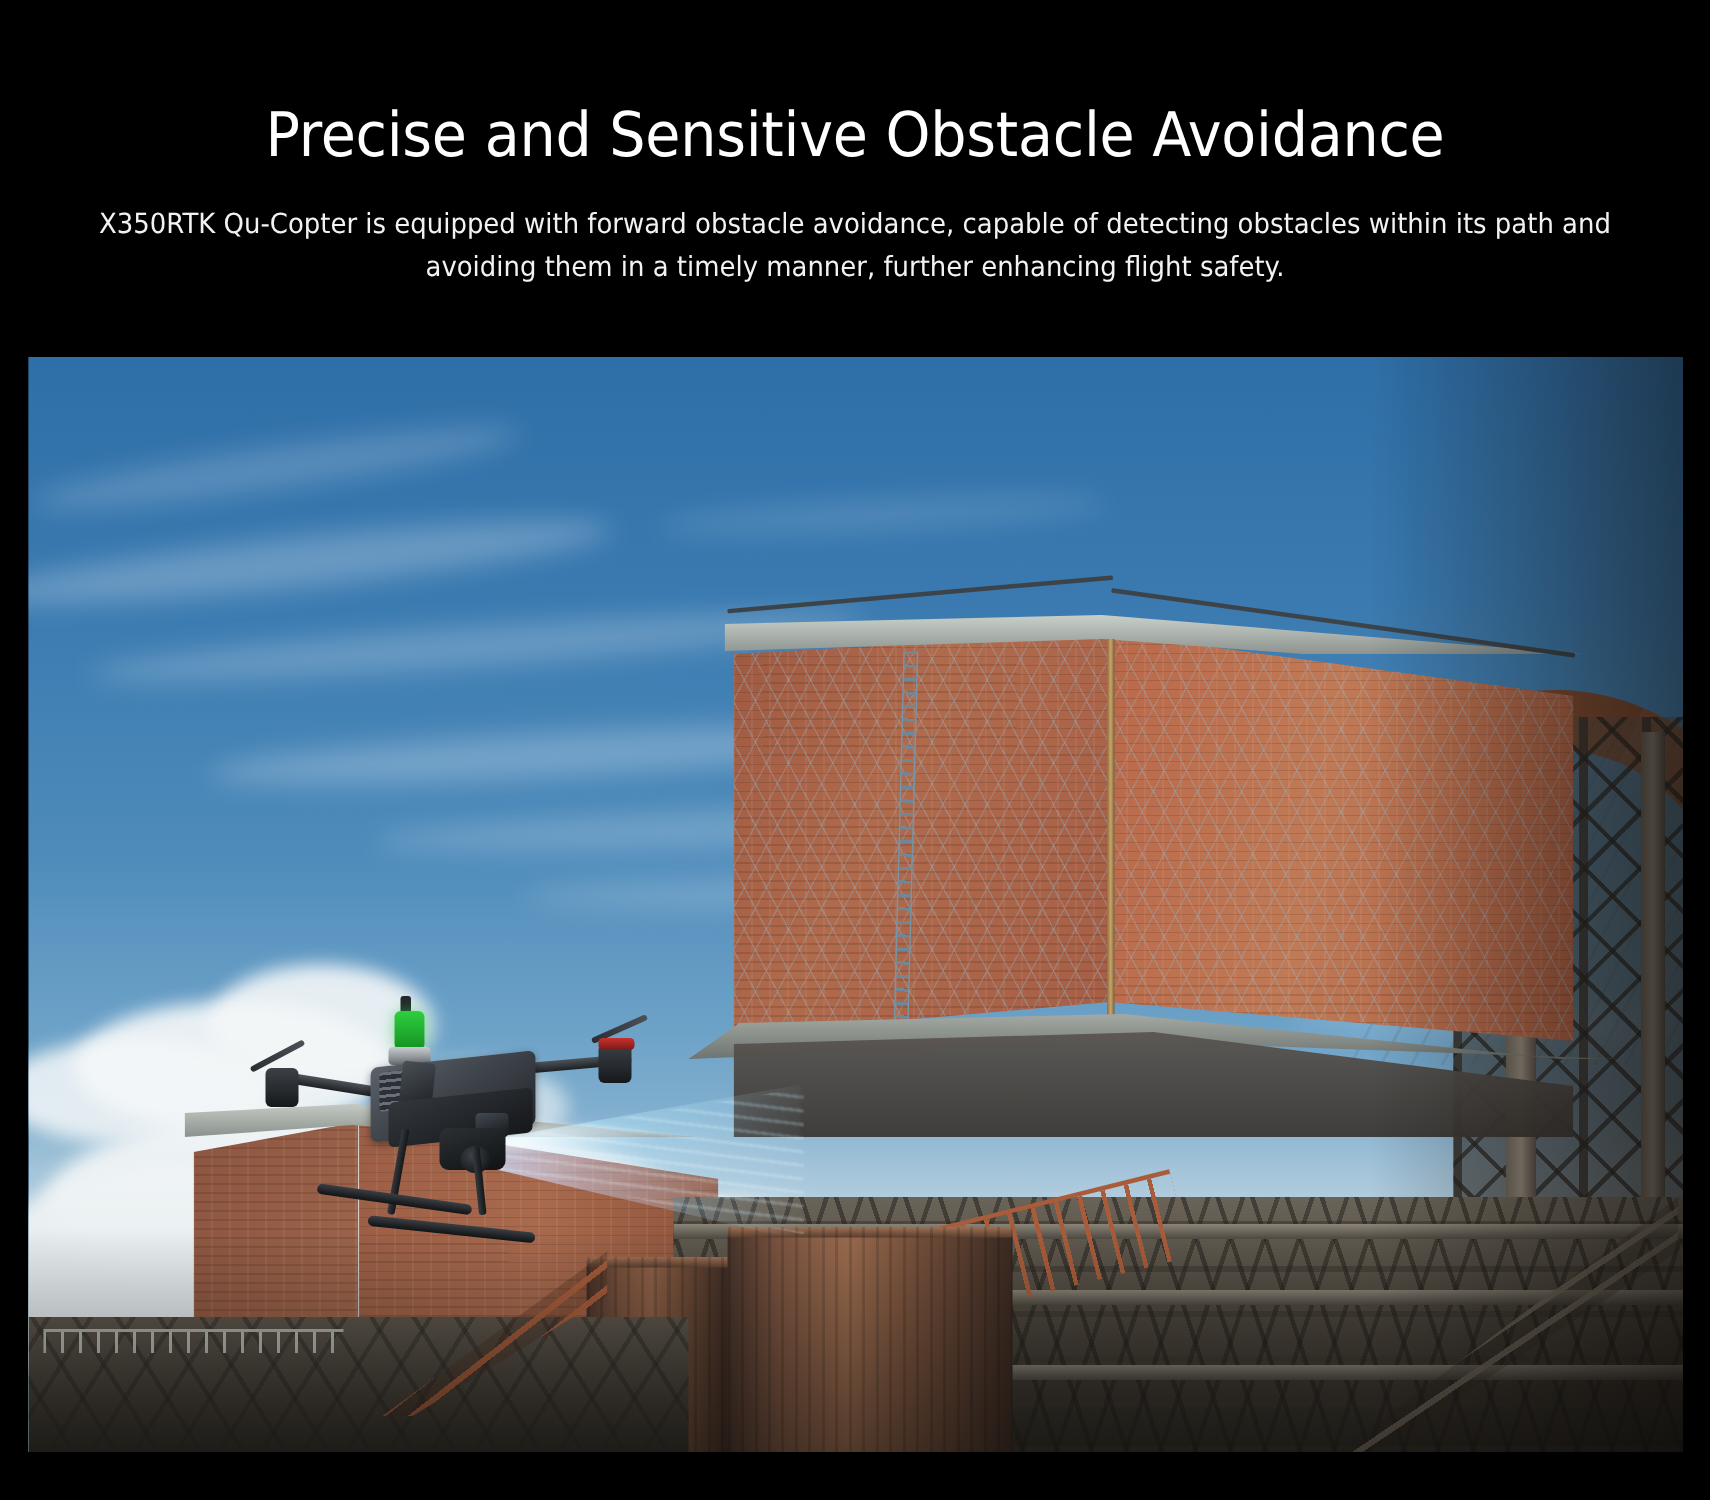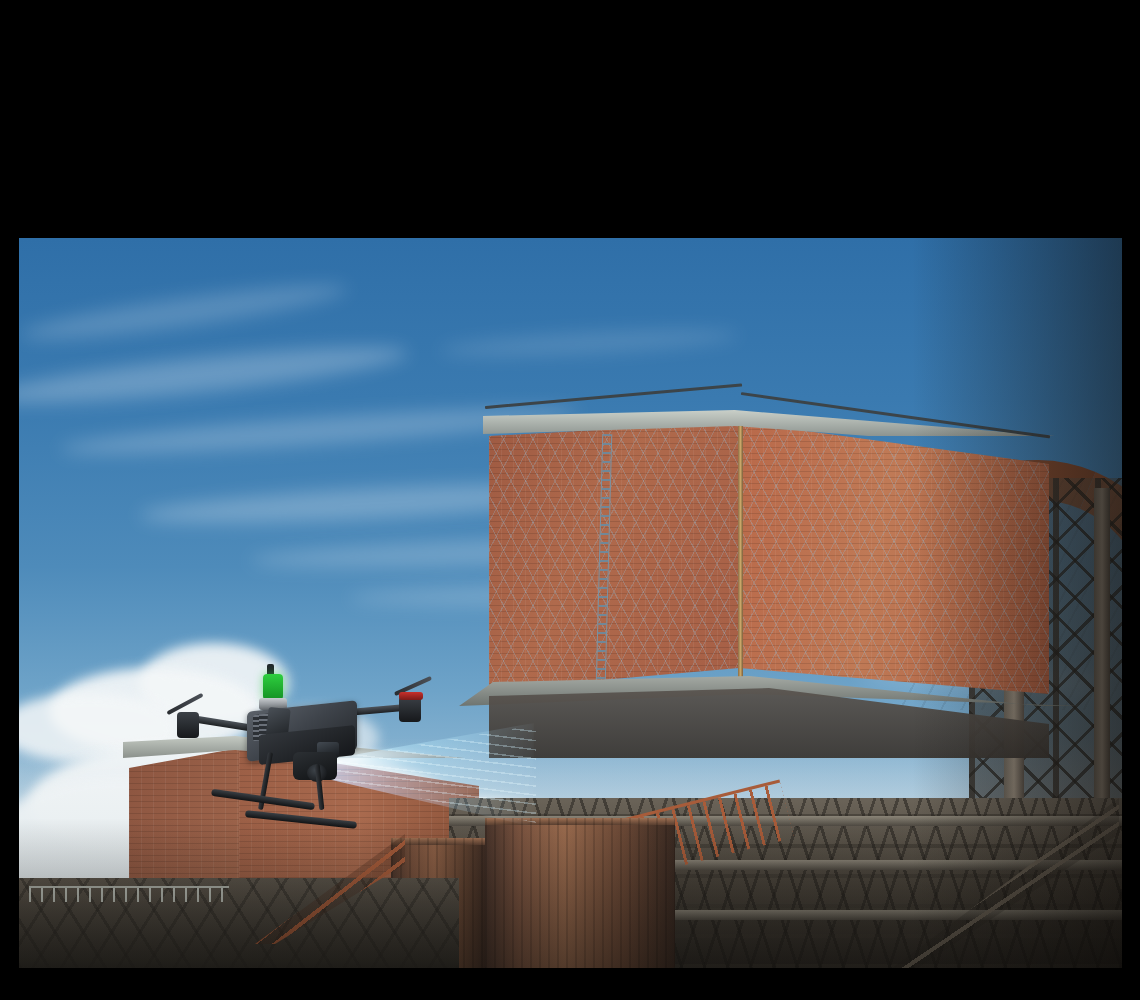--- a/index.html
+++ b/index.html
@@ -409,20 +409,24 @@
     position:absolute; left:0; bottom:0; width:100%; height:150px;
     background:linear-gradient(0deg, rgba(10,9,7,.5), rgba(10,9,7,0));
     pointer-events:none;
   }
 </style>
 </head>
 <body>
 
 <div class="page">
 
+  <div class="heading-block">
+    <h1 class="title">Precise and Sensitive Obstacle Avoidance</h1>
+    <p class="subtitle">X350RTK Qu-Copter is equipped with forward obstacle avoidance, capable of detecting obstacles within its path and avoiding them in a timely manner, further enhancing flight safety.</p>
+  </div>
 
   <div class="photo">
     <div class="scene">
 
       <div class="sky"></div>
 
       <div class="cirrus c6"></div>
       <div class="cirrus c7"></div>
       <div class="cirrus c1"></div>
       <div class="cirrus c2"></div>

